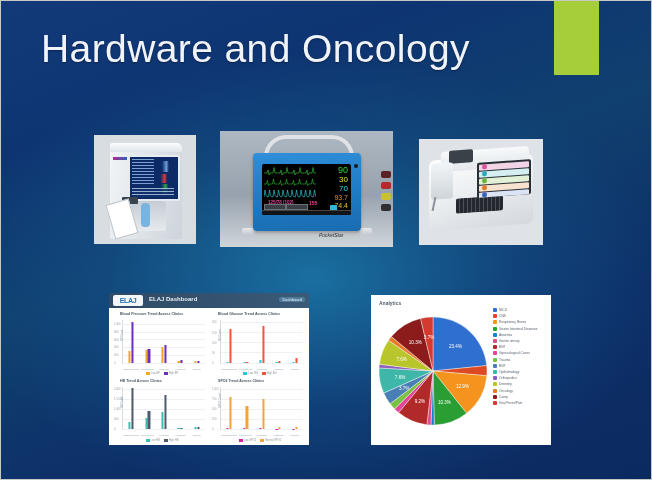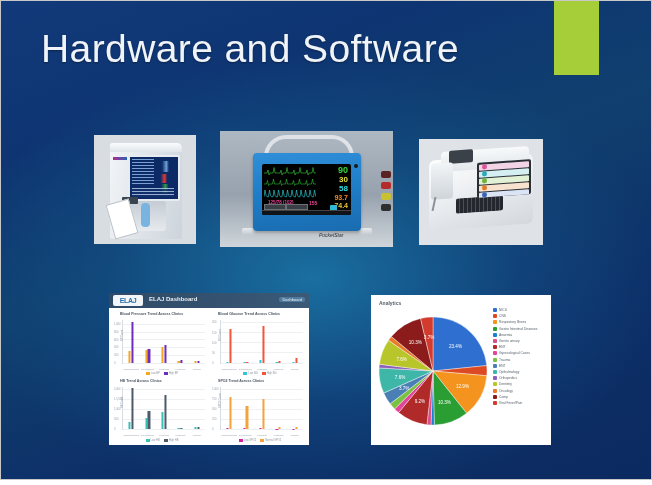--- a/index.html
+++ b/index.html
@@ -65,21 +65,21 @@
   .mon-handle{position:absolute;left:44px;top:4px;width:82px;height:22px;
     border:4px solid #dfe3e7;border-bottom:none;border-radius:22px 22px 0 0;}
   .mon-body{position:absolute;left:33px;top:22px;width:108px;height:78px;
     background:linear-gradient(175deg,#2f8fd8 0%,#1f7cc6 50%,#1a6cb0 100%);
     border-radius:4px;box-shadow:0 2px 3px rgba(0,0,0,.3);}
   .mon-screen{position:absolute;left:42px;top:33px;width:89px;height:51px;
     background:#000;border-radius:2px;overflow:hidden;}
   .mon-dot{position:absolute;left:134px;top:33px;width:4px;height:4px;background:#1a1a1a;border-radius:50%;}
   .mon-brand{position:absolute;left:99px;top:101px;font-size:5px;color:#2b2f35;font-style:italic;}
   .wave{position:absolute;left:2px;width:52px;height:11px;}
-  .vital{position:absolute;right:3px;font-weight:bold;line-height:1;}
+  .vital{position:absolute;right:3px;font-weight:normal;line-height:1;}
   .mon-right-ports{position:absolute;right:2px;top:40px;}
   .port{width:10px;height:7px;border-radius:2px;margin-bottom:4px;}
   .mon-stand{position:absolute;left:22px;top:97px;width:130px;height:7px;
     background:linear-gradient(180deg,#e8ebee,#c2c8ce);border-radius:2px;}
   
   #dev3{left:418px;top:138px;width:124px;height:106px;background:#dfe3e7;}
   .bio-body{position:absolute;left:10px;top:18px;width:104px;height:70px;
     background:linear-gradient(165deg,#fdfdfd 0%,#eceff2 45%,#d3d8dd 100%);
     border-radius:6px;transform:skewY(-4deg);}
   .bio-top{position:absolute;left:22px;top:10px;width:88px;height:20px;
@@ -130,21 +130,21 @@
   .pl-tx{font-size:3.3px;color:#59636d;white-space:nowrap;}
   .pct{fill:#ffffff;font-size:4.6px;font-family:"Liberation Sans",sans-serif;}
 </style>
 </head>
 <body>
 
 <div id="slide">
 
   <div id="accent-bar"></div>
 
-  <div id="title">Hardware and Software</div>
+  <div id="title">Hardware and Oncology</div>
 
   <div class="photo" id="dev1">
     <div class="ph-inner">
       <div class="hem-body"></div>
       <div class="hem-top"></div>
       <div class="hem-logo"></div>
       <div class="hem-screen">
         <div class="hs-rows"></div>
           <div class="hs-g1"></div>
           <div class="hs-g2"></div>
@@ -177,21 +177,21 @@
       </svg>
       <svg class="wave" style="top:12px" viewBox="0 0 104 22" preserveAspectRatio="none">
         <polyline points="0,16 5,16 7,9 9,19 11,16 17,16 19,6 21,16 25,16 31,16 33,9 35,19 37,16 43,16 45,6 47,16 51,16 57,16 59,9 61,19 63,16 69,16 71,6 73,16 77,16 83,16 85,9 87,19 89,16 95,16 97,6 99,16 104,16" fill="none" stroke="#36d13a" stroke-width="1.1"></polyline>
       </svg>
       <svg class="wave" style="top:23px;height:12px" viewBox="0 0 104 16" preserveAspectRatio="none">
         <polyline points="0,13 2,4 4,11 6,13 9,13 11,4 13,11 15,13 18,13 20,4 22,11 24,13 27,13 29,4 31,11 33,13 36,13 38,4 40,11 42,13 45,13 47,4 49,11 51,13 54,13 56,4 58,11 60,13 63,13 65,4 67,11 69,13 72,13 74,4 76,11 78,13 81,13 83,4 85,11 87,13 90,13 92,4 94,11 96,13 99,13 101,4 103,11 104,13" fill="none" stroke="#2fd8e0" stroke-width="1"></polyline>
       </svg>
 
       <div class="vital" style="top:2px;font-size:9px;color:#36d13a">90</div>
       <div class="vital" style="top:12px;font-size:8px;color:#e8e136">30</div>
-      <div class="vital" style="top:21px;font-size:8px;color:#2fd8e0">58</div>
+      <div class="vital" style="top:21px;font-size:8px;color:#2fd8e0">70</div>
       <div class="vital" style="top:30px;font-size:7px;color:#f08a2a">93.7</div>
       <div class="vital" style="top:38px;font-size:7px;color:#e8c235">74.4</div>
       <div style="position:absolute;left:6px;top:36px;font-size:4.5px;color:#e8469a;font-weight:bold">125/78  (102)</div>
       <div style="position:absolute;left:47px;top:36px;font-size:5px;color:#e8469a;font-weight:bold">155</div>
       <div style="position:absolute;left:2px;bottom:5px;width:20px;height:4px;background:#3a3f46;border:.4px solid #6a7078"></div>
       <div style="position:absolute;left:24px;bottom:5px;width:20px;height:4px;background:#3a3f46;border:.4px solid #6a7078"></div>
       <div style="position:absolute;right:14px;bottom:4px;width:7px;height:6px;background:#2fb8d8;border-radius:1px"></div>
       <div style="position:absolute;left:0;right:0;bottom:0;height:4px;background:#101418;border-top:.4px solid #444"></div>
     </div>
     <div class="mon-brand">PocketStar</div>

